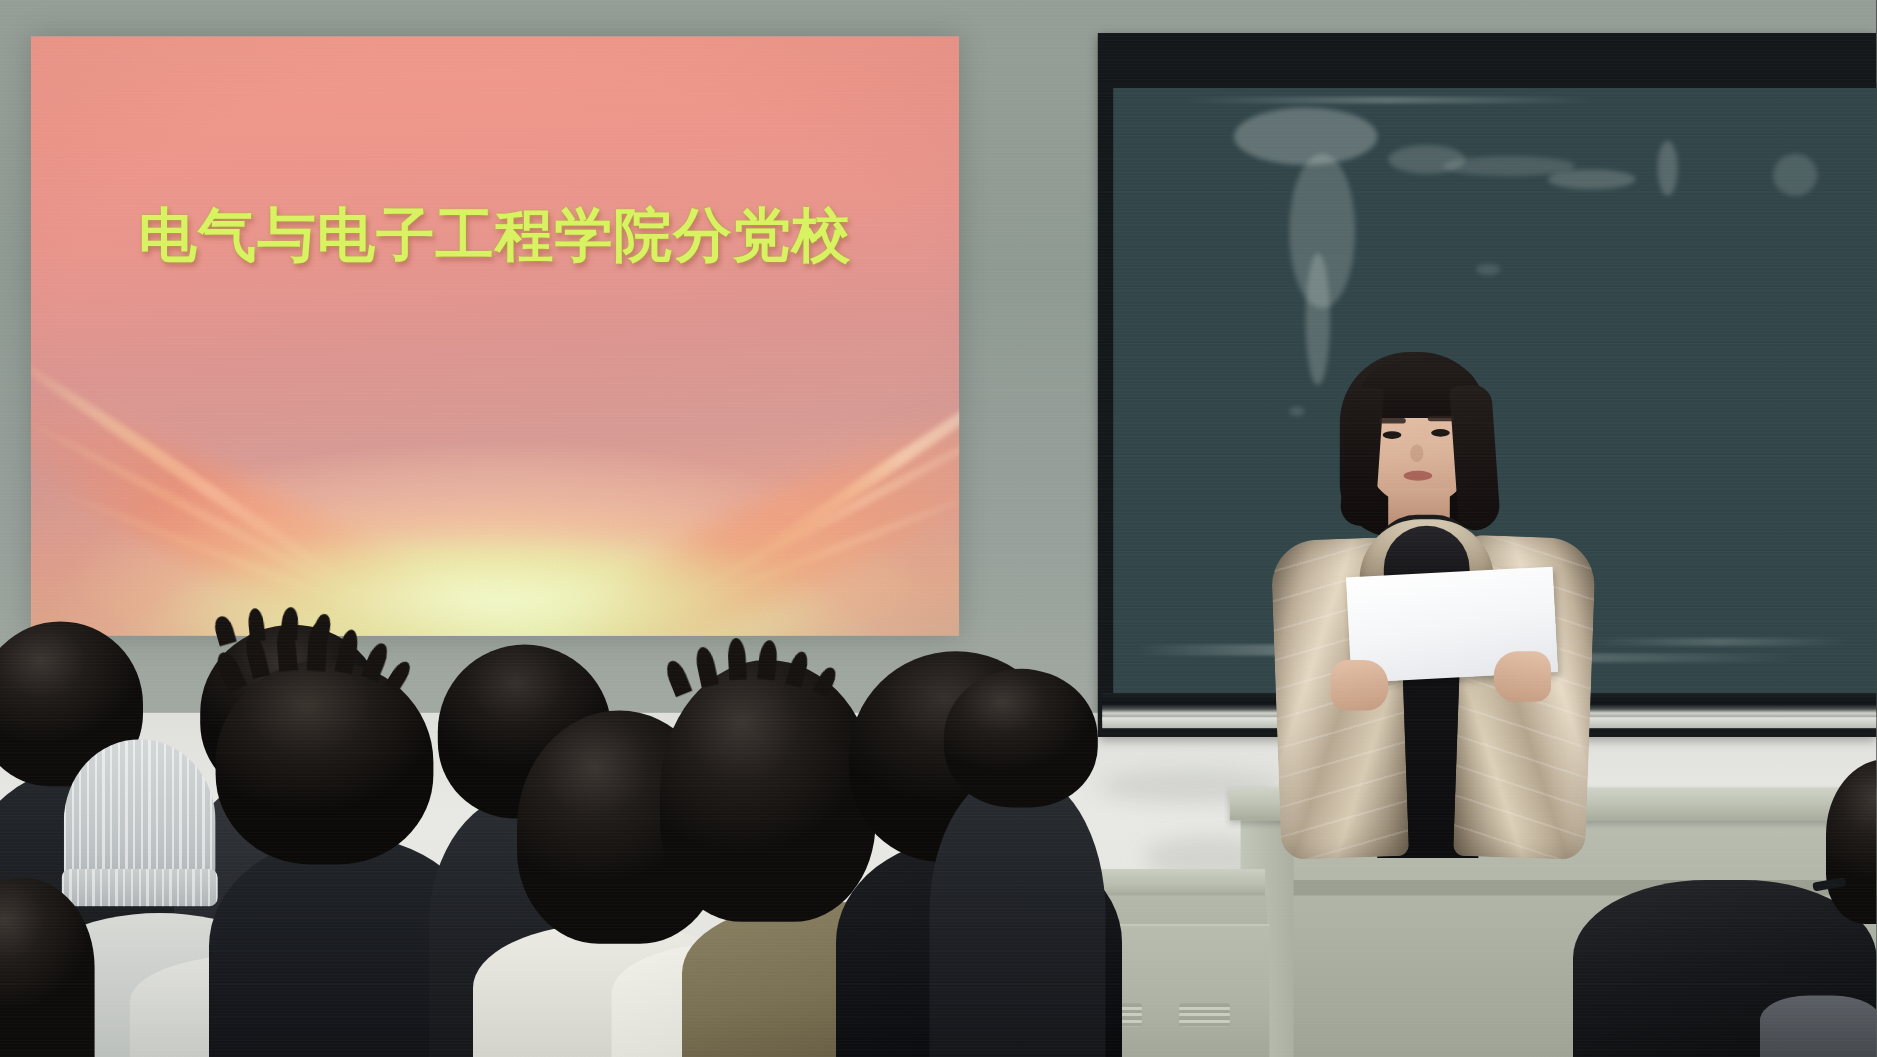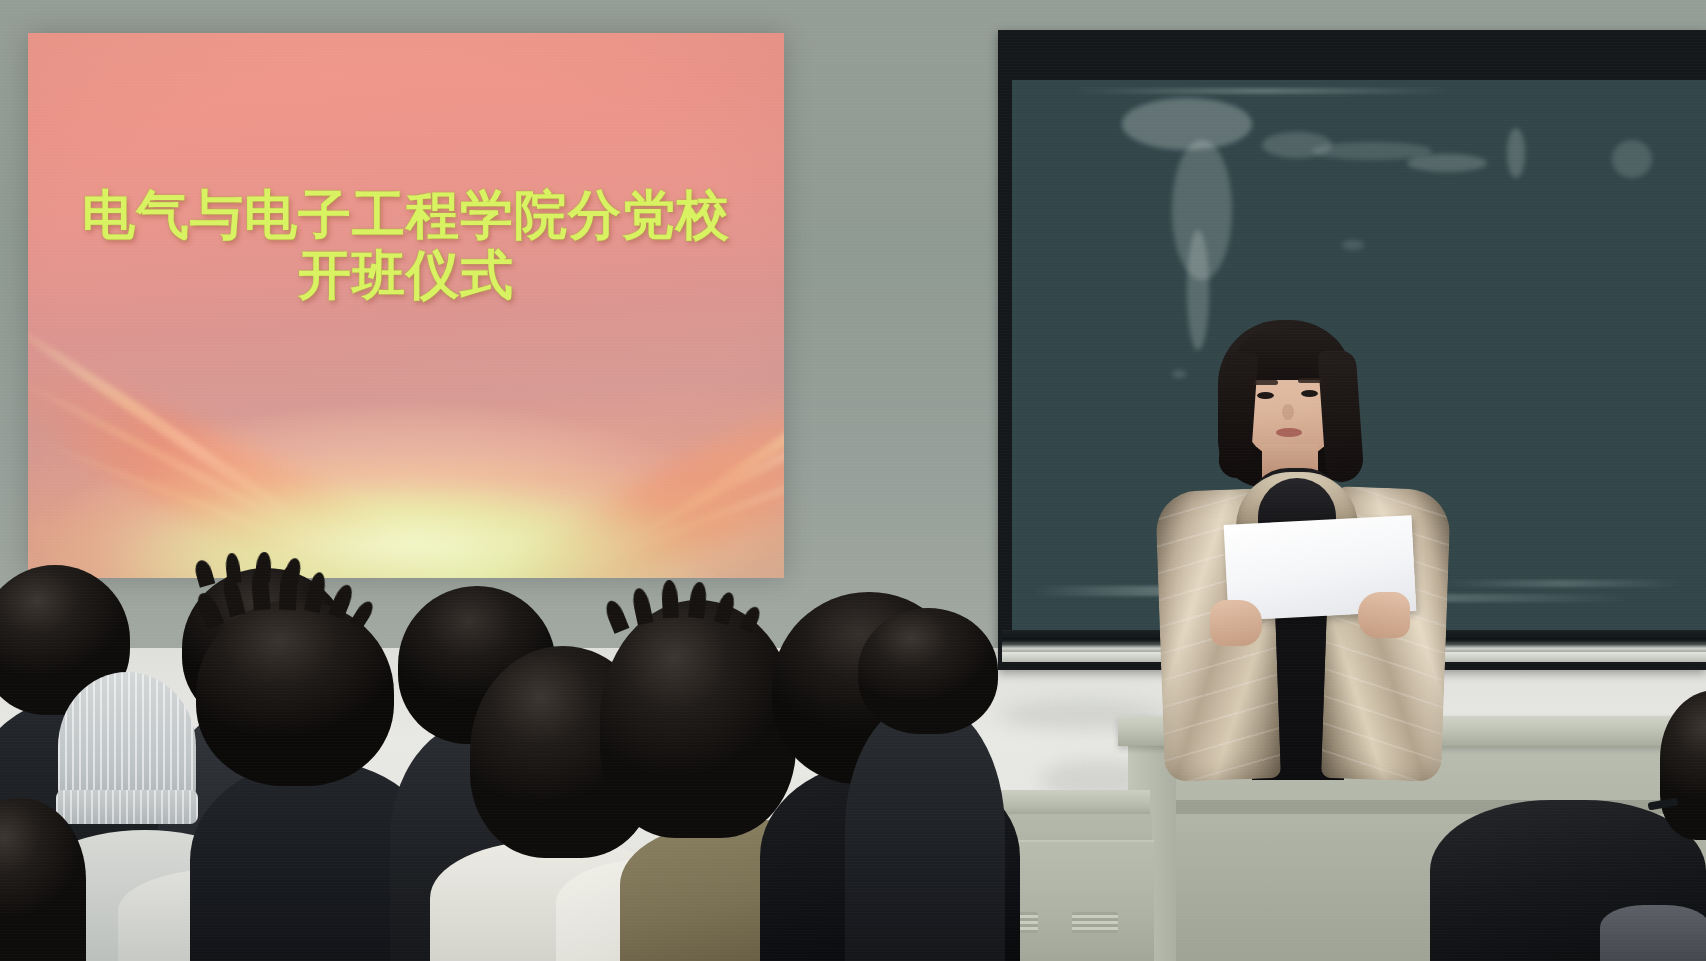--- a/index.html
+++ b/index.html
@@ -21,21 +21,21 @@
     position:absolute;left:0;top:648px;width:1706px;height:313px;
     background:linear-gradient(180deg,#dfe0dc 0%,#e8e8e4 30%,#e2e2de 100%);
   }
   .wall-smudge{
     position:absolute;border-radius:50%;
     background:rgba(120,125,120,.18);filter:blur(9px);
   }
 
   
   #screen{
-    position:absolute;left:28px;top:33px;width:756px;height:545px;
+    position:absolute;left:28px;top:33px;width:844px;height:545px;
     overflow:hidden;
     box-shadow:0 0 26px rgba(0,0,0,.18);
   }
   .slide-bg{
     position:absolute;inset:0;
     background:
       radial-gradient(125% 62% at 50% 104%, rgba(245,255,205,.95) 0%, rgba(232,246,170,.52) 16%, rgba(243,170,140,.30) 34%, rgba(0,0,0,0) 58%),
       radial-gradient(80% 48% at 50% 96%, rgba(255,250,215,.80) 0%, rgba(0,0,0,0) 60%),
       linear-gradient(176deg,#f09a8c 0%,#ee968a 16%,#e8958c 34%,#dc9590 52%,#d79a94 66%,#e2a291 80%,#e7b193 92%,#ddb89a 100%);
   }
@@ -332,21 +332,20 @@
     <div class="ray" style="left:540px;top:430px;width:390px;height:9px;transform:rotate(-28deg);opacity:.55;"></div>
     <div class="ray" style="left:530px;top:470px;width:360px;height:8px;transform:rotate(-21deg);opacity:.45;"></div>
     <div class="glowband" style="left:-60px;top:410px;width:520px;height:90px;transform:rotate(26deg);"></div>
     <div class="glowband" style="left:440px;top:410px;width:520px;height:90px;transform:rotate(-26deg);"></div>
     <div class="floorglow"></div>
 
     <div class="slide-vig"></div>
 
     <div class="slide-title">
       <span>电气与电子工程学院分党校</span>
-      <span>开班仪式</span>
     </div>
 
     <div class="slide-foot"></div>
   </div>
 
   <div id="board-topwall"></div>
   <div id="board-frame"></div>
   <div id="board">
     <div class="chalk" style="left:110px;top:18px;width:130px;height:52px;opacity:.55;"></div>
     <div class="chalk" style="left:160px;top:60px;width:60px;height:140px;opacity:.42;"></div>

